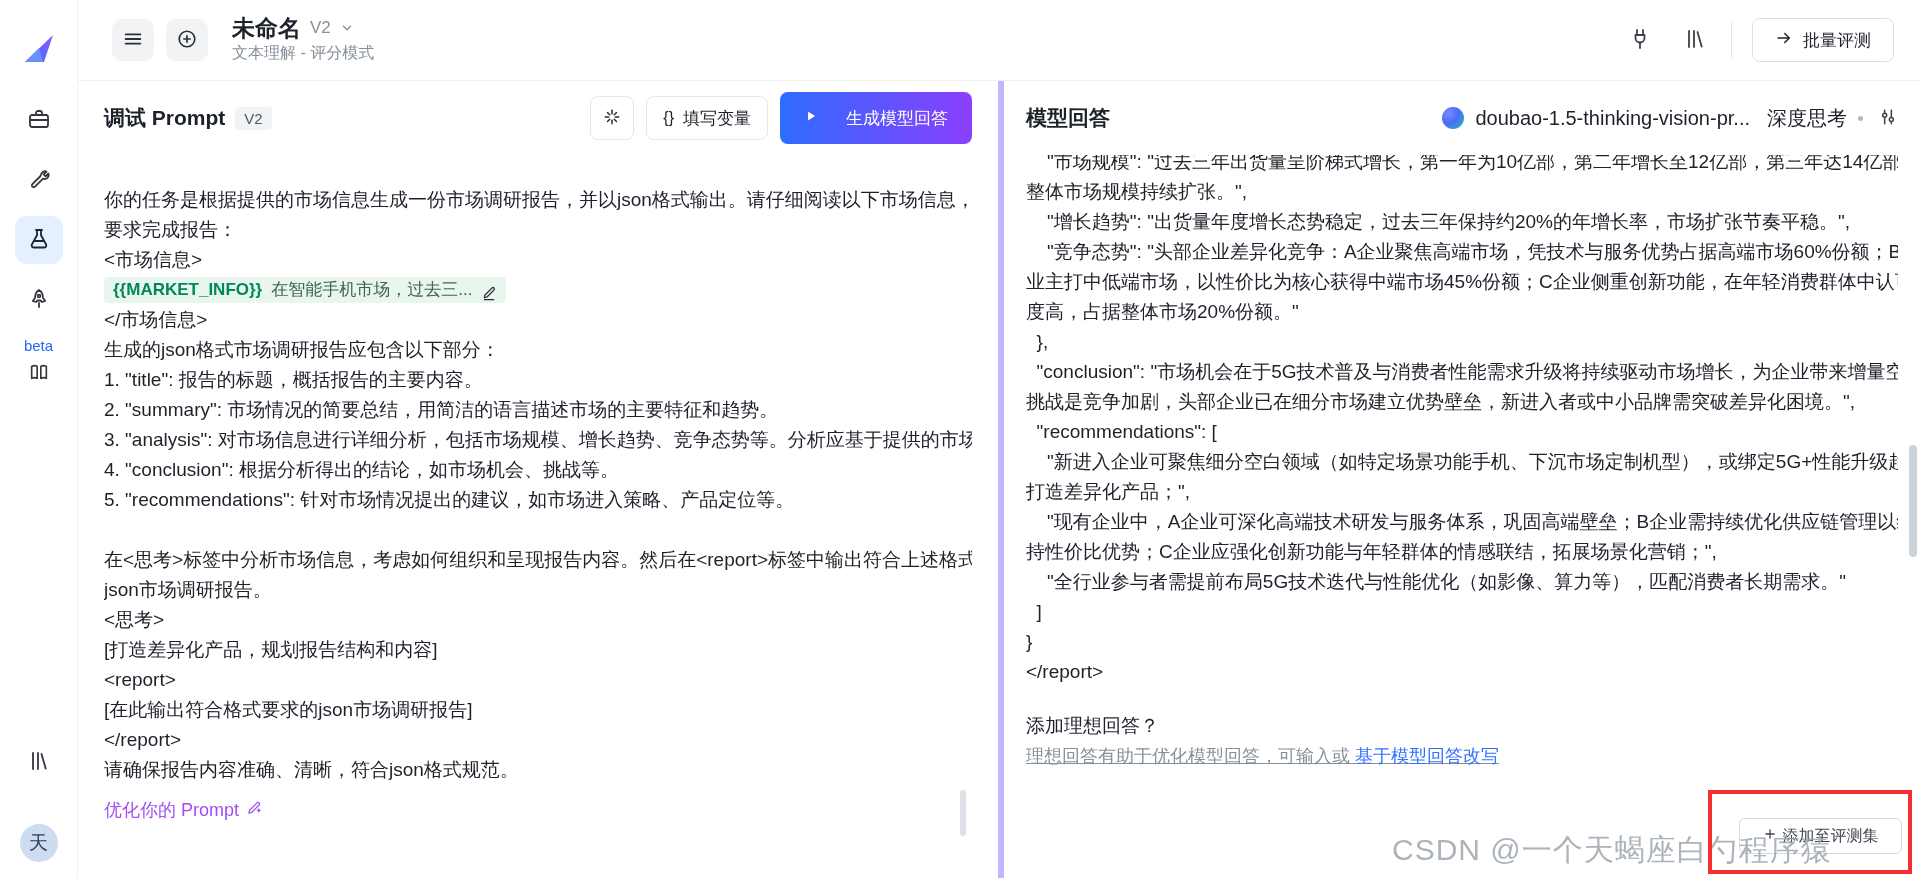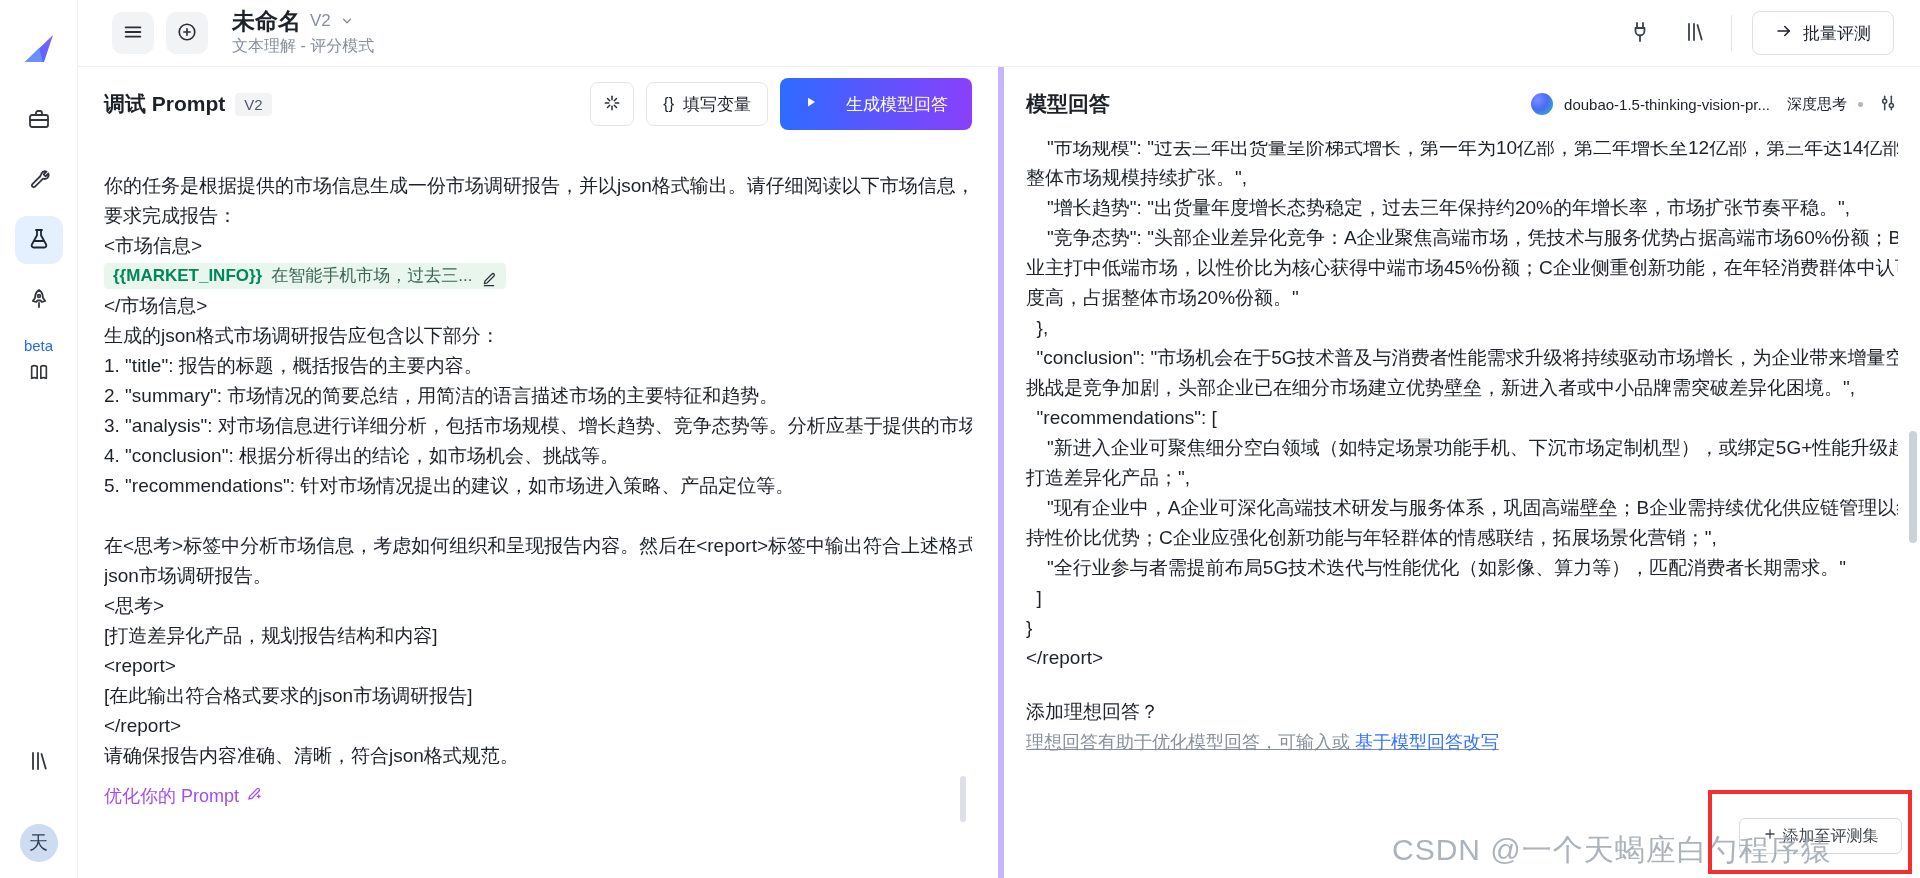--- a/index.html
+++ b/index.html
@@ -21,21 +21,21 @@
   .side-btn.active { background:#e4efff; color:#1d2430; }
   .beta-group { display:flex; flex-direction:column; align-items:center; margin-top:2px; }
   .beta-label { color:#2469f6; font-size:15px; line-height:16px; }
   .beta-group .side-btn { width:40px; height:38px; }
   .side-bottom { margin-top:auto; margin-bottom:16px; display:flex; flex-direction:column; align-items:center; gap:38px; }
   .avatar { width:38px; height:38px; border-radius:50%; background:#cddcf0; color:#2f3b4e;
     font-size:19px; display:flex; align-items:center; justify-content:center; cursor:pointer; }
 
   
   .main { flex:1; display:flex; flex-direction:column; min-width:0; }
-  .topbar { height:67px; flex-shrink:0; border-bottom:1px solid #eef0f3;
+  .topbar { height:81px; flex-shrink:0; border-bottom:1px solid #eef0f3;
     display:flex; align-items:center; padding:0 26px 0 34px; gap:12px; }
   .icon-btn { width:42px; height:42px; border-radius:10px; border:none; background:#f2f3f5;
     color:#2a2f36; display:flex; align-items:center; justify-content:center; cursor:pointer; }
   .title-block { margin-left:12px; display:flex; flex-direction:column; gap:3px; }
   .title-row { display:flex; align-items:center; gap:9px; }
   .doc-title { font-size:23px; font-weight:bold; line-height:24px; }
   .ver-label { color:#86909c; font-size:17px; }
   .chev { color:#86909c; display:flex; cursor:pointer; }
   .subtitle { color:#86909c; font-size:16px; }
   .topbar-right { margin-left:auto; display:flex; align-items:center; gap:20px; }
@@ -70,21 +70,21 @@
   .var-name { color:#00885c; font-weight:bold; }
   .var-preview { color:#3c6353; }
   .chip-edit { color:#2a2f36; display:flex; }
   .optimize-link { margin-top:10px; color:#a24df2; font-size:18px; display:inline-flex;
     align-items:center; gap:7px; cursor:pointer; }
   .left-scroll-thumb { position:absolute; right:32px; top:709px; width:6px; height:46px;
     border-radius:3px; background:#dde1e7; }
 
   
   .right-panel { flex:1; position:relative; min-width:0; overflow:hidden; }
-  .model-info { margin-left:auto; display:flex; align-items:center; gap:11px; font-size:15px; color:#1d2129; }
+  .model-info { margin-left:auto; display:flex; align-items:center; gap:11px; font-size:20px; color:#1d2129; }
   .model-icon { width:22px; height:22px; border-radius:50%; flex-shrink:0;
     background:radial-gradient(circle at 30% 30%,#7b8cff 0%,#4a6cf7 45%,#27c2b0 100%); cursor:pointer; }
   .model-name { cursor:pointer; }
   .deep-label { margin-left:6px; cursor:pointer; }
   .deep-dot { width:5px; height:5px; border-radius:50%; background:#b0b6bf; }
   .tune-btn { background:none; border:none; color:#3b4149; padding:0; margin-left:4px;
     display:flex; align-items:center; cursor:pointer; }
   .answer-body { padding:0 22px; font-size:19px; line-height:30px; overflow:hidden; }
   .answer-lines { margin-top:-8px; }
   .ideal-title { margin-top:24px; height:30px; line-height:30px; font-size:19px; }

